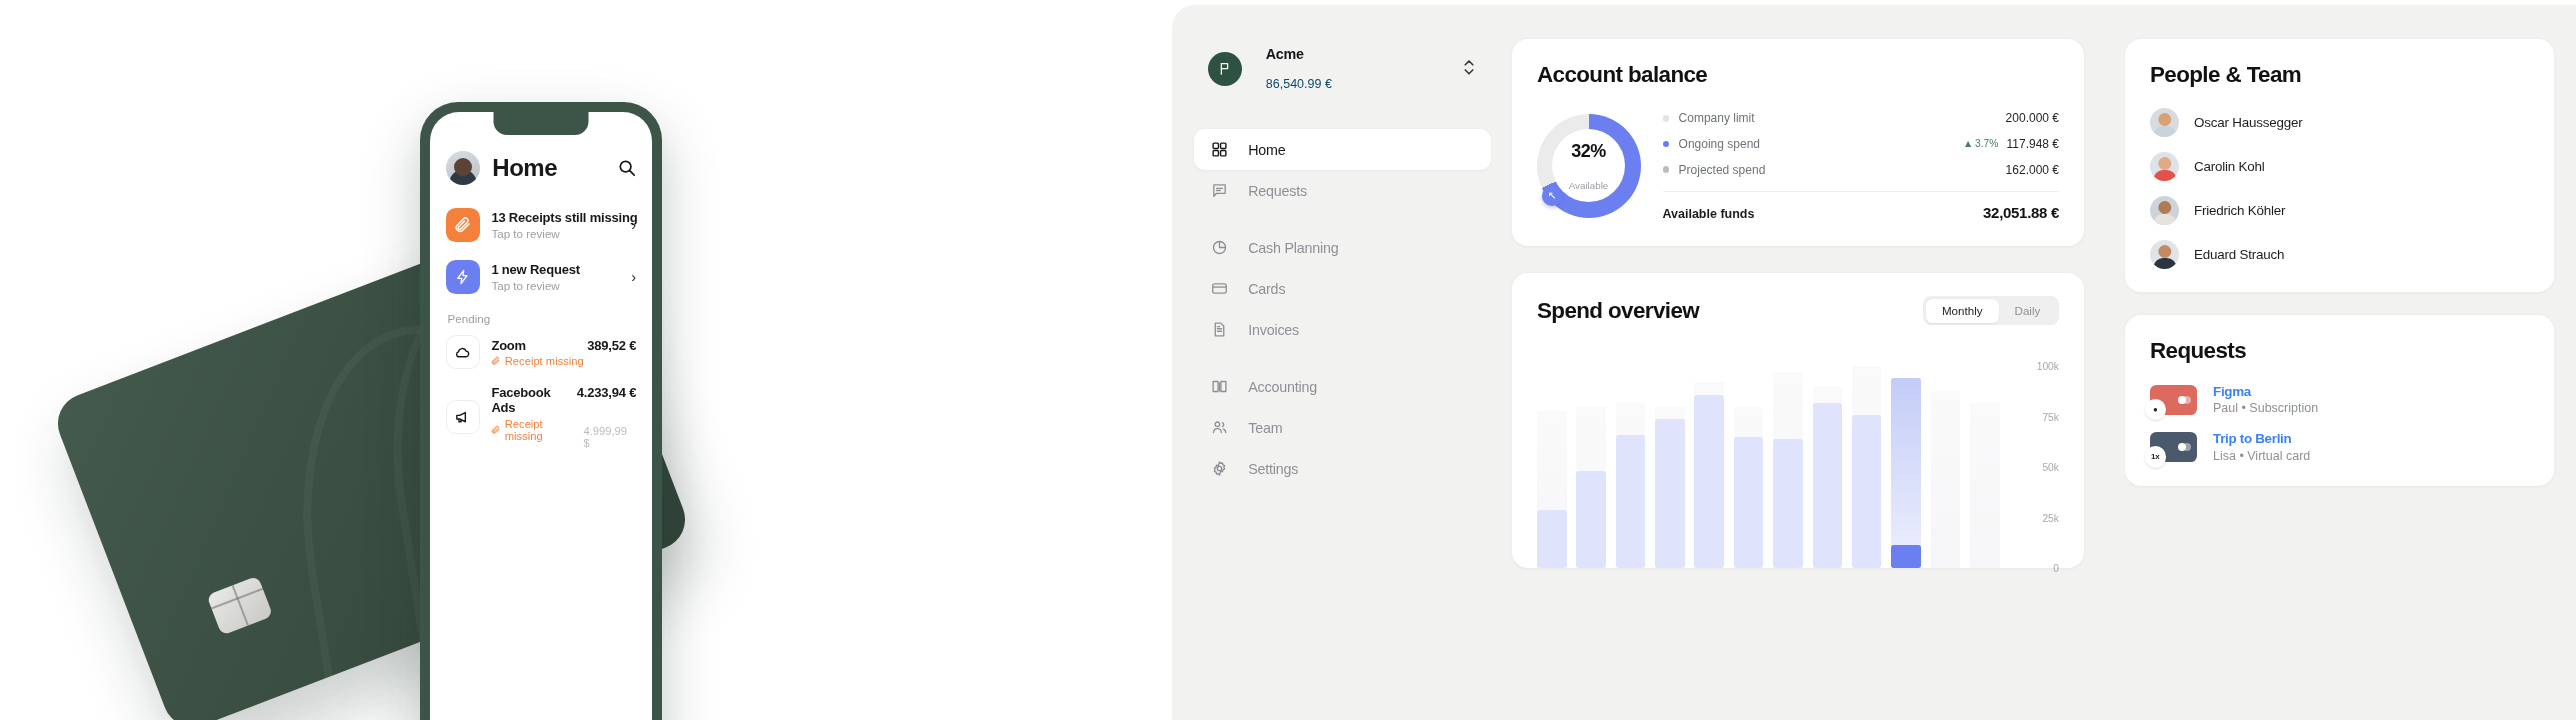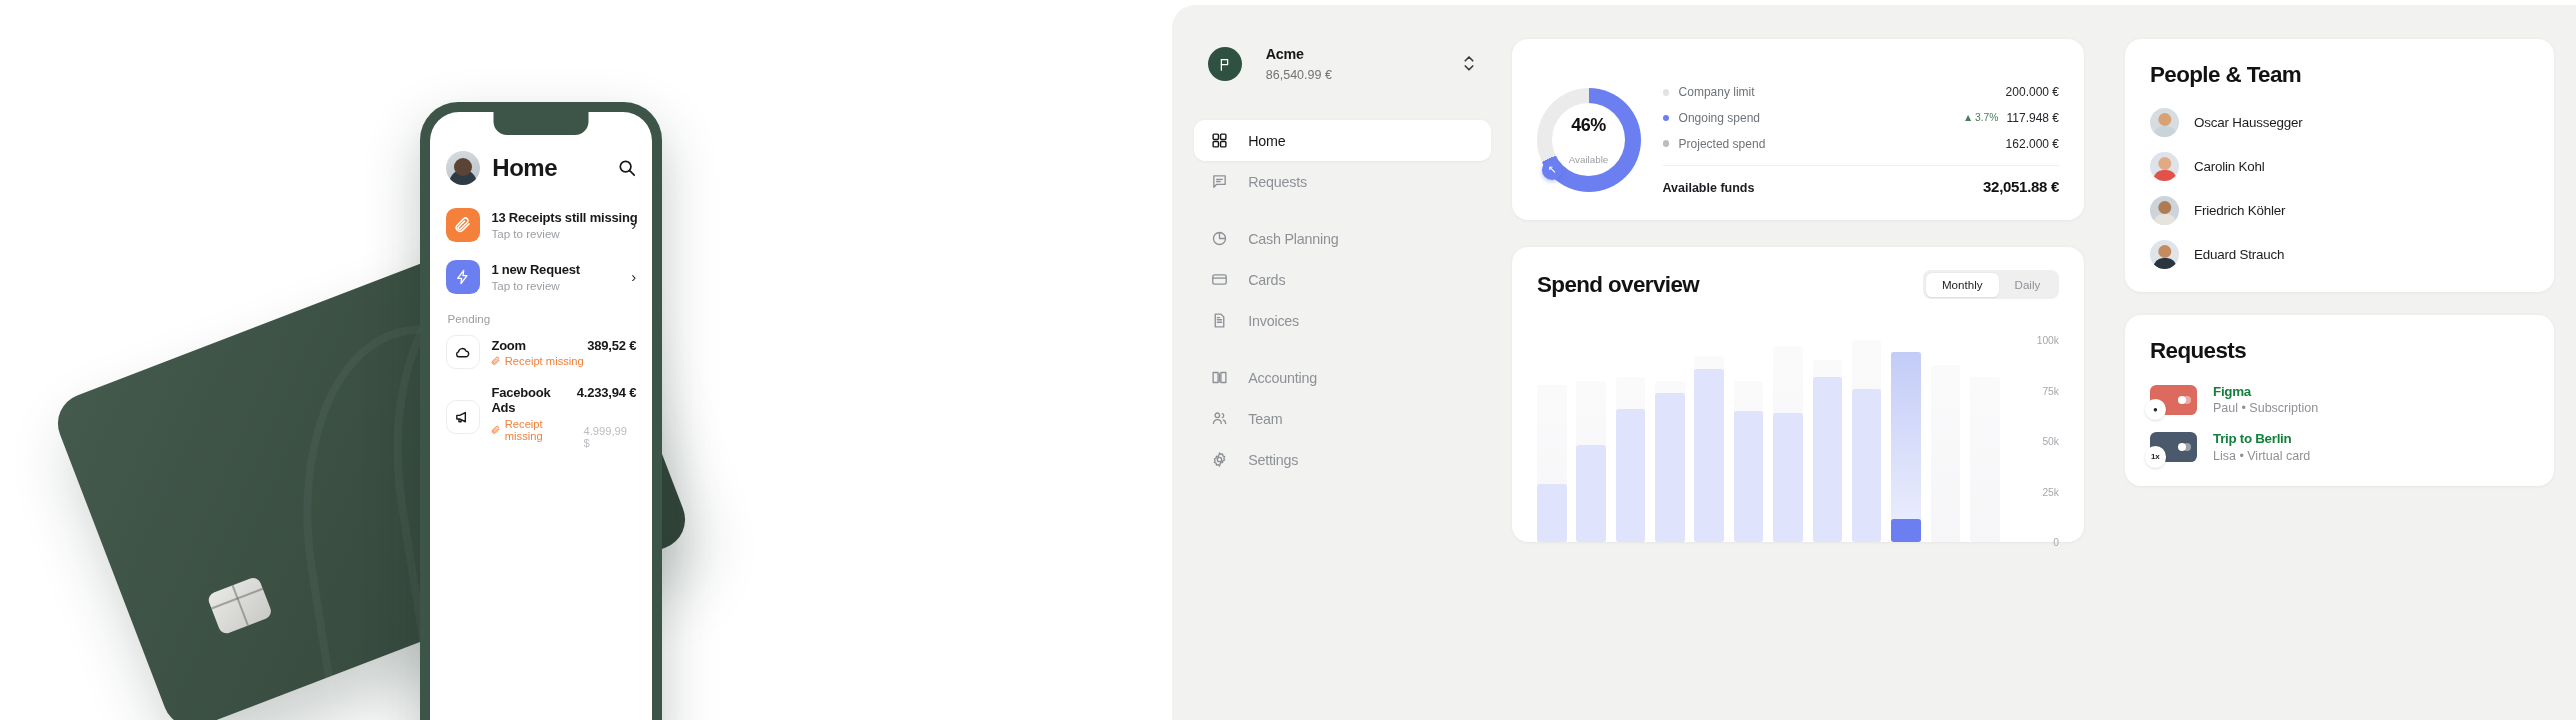--- a/index.html
+++ b/index.html
@@ -118,21 +118,21 @@
 
   
   .side { position:absolute; left:0; top:0; width:340px; height:100%; padding:41px 21.5px 0 21.5px; }
   .org { display:flex; align-items:center; gap:24px; padding:0 12.5px 0 14.3px; margin-bottom:38px; }
   .org-logo {
     width:34px; height:34px; border-radius:50%; background:#2e5141; flex:none;
     display:flex; align-items:center; justify-content:center;
   }
   .org-meta { flex:1; min-width:0; }
   .org-name { font-size:14.3px; font-weight:700; color:#18181a; letter-spacing:-0.3px; }
-  .org-bal  { font-size:12.5px; color:#737373; margin-top:6px; }
+  .org-bal  { font-size:12.5px; color:#0c4a6e; margin-top:15px; }
   .org-toggle { width:18px; flex:none; color:#3a3a3c; }
 
   .nav-item {
     display:flex; align-items:center; gap:19.7px;
     height:41px; padding:0 16px; border-radius:10.7px;
     color:#8d9196; font-size:14.3px; letter-spacing:-0.2px;
   }
   .nav-item.active { background:#fff; color:#18181a; font-weight:500; box-shadow:0 0.9px 2.7px rgba(0,0,0,.05); }
   .nav-item .ni { width:19px; height:19px; flex:none; display:flex; align-items:center; justify-content:center; }
   .nav-gap { height:16px; }
@@ -212,21 +212,21 @@
   .rcardimg { width:47px; height:30px; border-radius:6.3px; position:relative; flex:none; }
   .rcardimg .dots { position:absolute; right:6.3px; top:50%; transform:translateY(-50%); display:flex; }
   .rcardimg .dots i { width:8px; height:8px; border-radius:50%; display:block; }
   .rcardimg .dots i:first-child { background:#fff; }
   .rcardimg .dots i:last-child  { background:rgba(255,255,255,.45); margin-left:-3.6px; }
   .rcardimg .badge {
     position:absolute; left:-5.4px; bottom:-5.4px; width:21.5px; height:21.5px; border-radius:50%;
     background:#fff; box-shadow:0 0.9px 2.7px rgba(0,0,0,.14);
     display:flex; align-items:center; justify-content:center; font-size:8px; font-weight:700; color:#23262a;
   }
-  .req-body .rt { font-size:13.4px; font-weight:700; color:#15803d; letter-spacing:-0.3px; }
+  .req-body .rt { font-size:13.4px; font-weight:700; color:#3b82f6; letter-spacing:-0.3px; }
   .req-body .rs { font-size:12.5px; color:#8d9196; margin-top:2.7px; }
 </style>
 </head>
 <body>
 
 <div id="hero">
 
   <div class="card">
     <div class="leafA"></div>
     <div class="leafB"></div>
@@ -439,25 +439,26 @@
           <path d="M12 2.6l1.6 2.1 2.6-.5.6 2.6 2.4 1.1-1 2.4 1 2.4-2.4 1.1-.6 2.6-2.6-.5L12 21.4l-1.6-2.1-2.6.5-.6-2.6-2.4-1.1 1-2.4-1-2.4L7.2 10l.6-2.6 2.6.5z"></path>
         </svg>
       </span>
       <span>Settings</span>
     </div>
   </div>
 
   <div class="center">
 
     <div class="pcard balcard">
+      <div class="pc-title">Account balance</div>
       <div class="bal-body">
         <div class="donut">
           <div class="ring"></div>
           <div class="hole">
-            <div class="pct">46%</div>
+            <div class="pct">32%</div>
             <div class="lbl">Available</div>
           </div>
           <div class="knob">↖</div>
         </div>
         <div class="legend">
           <div class="lg-row">
             <span class="lg-dot" style="background:#e3e3e3"></span>
             <span class="lg-name">Company limit</span>
             <span class="lg-val">200.000 €</span>
           </div>

